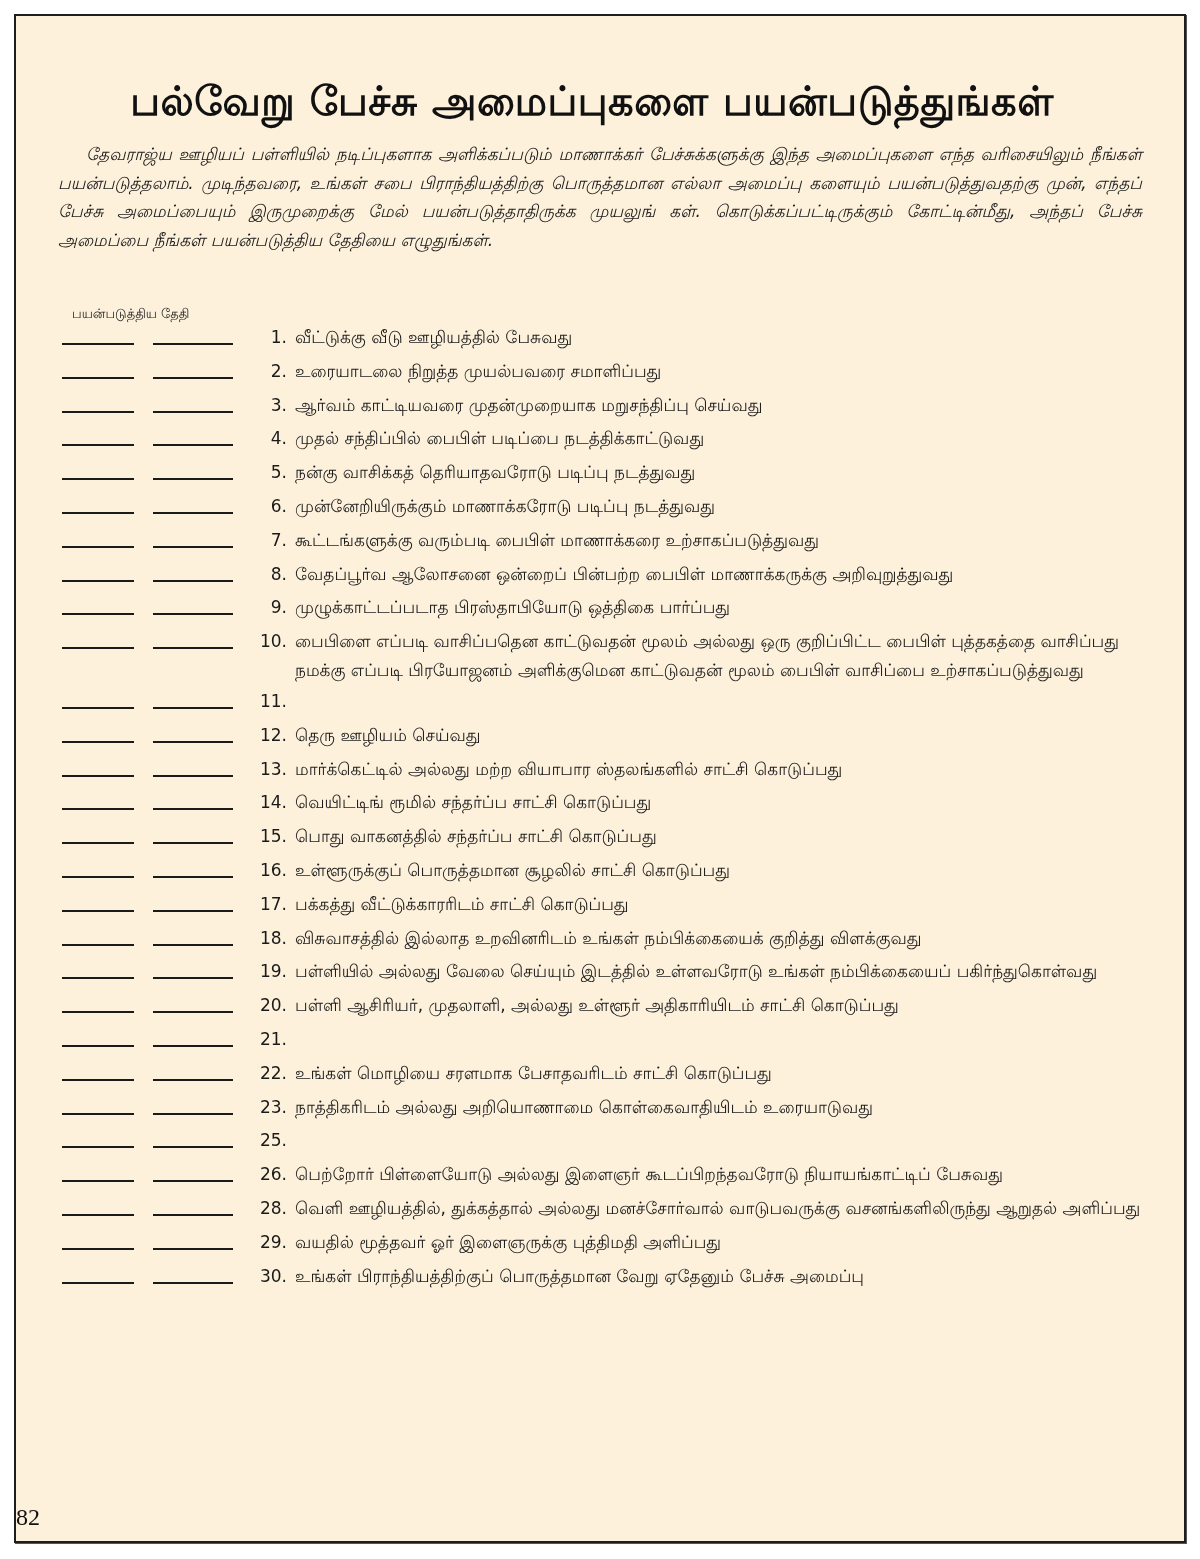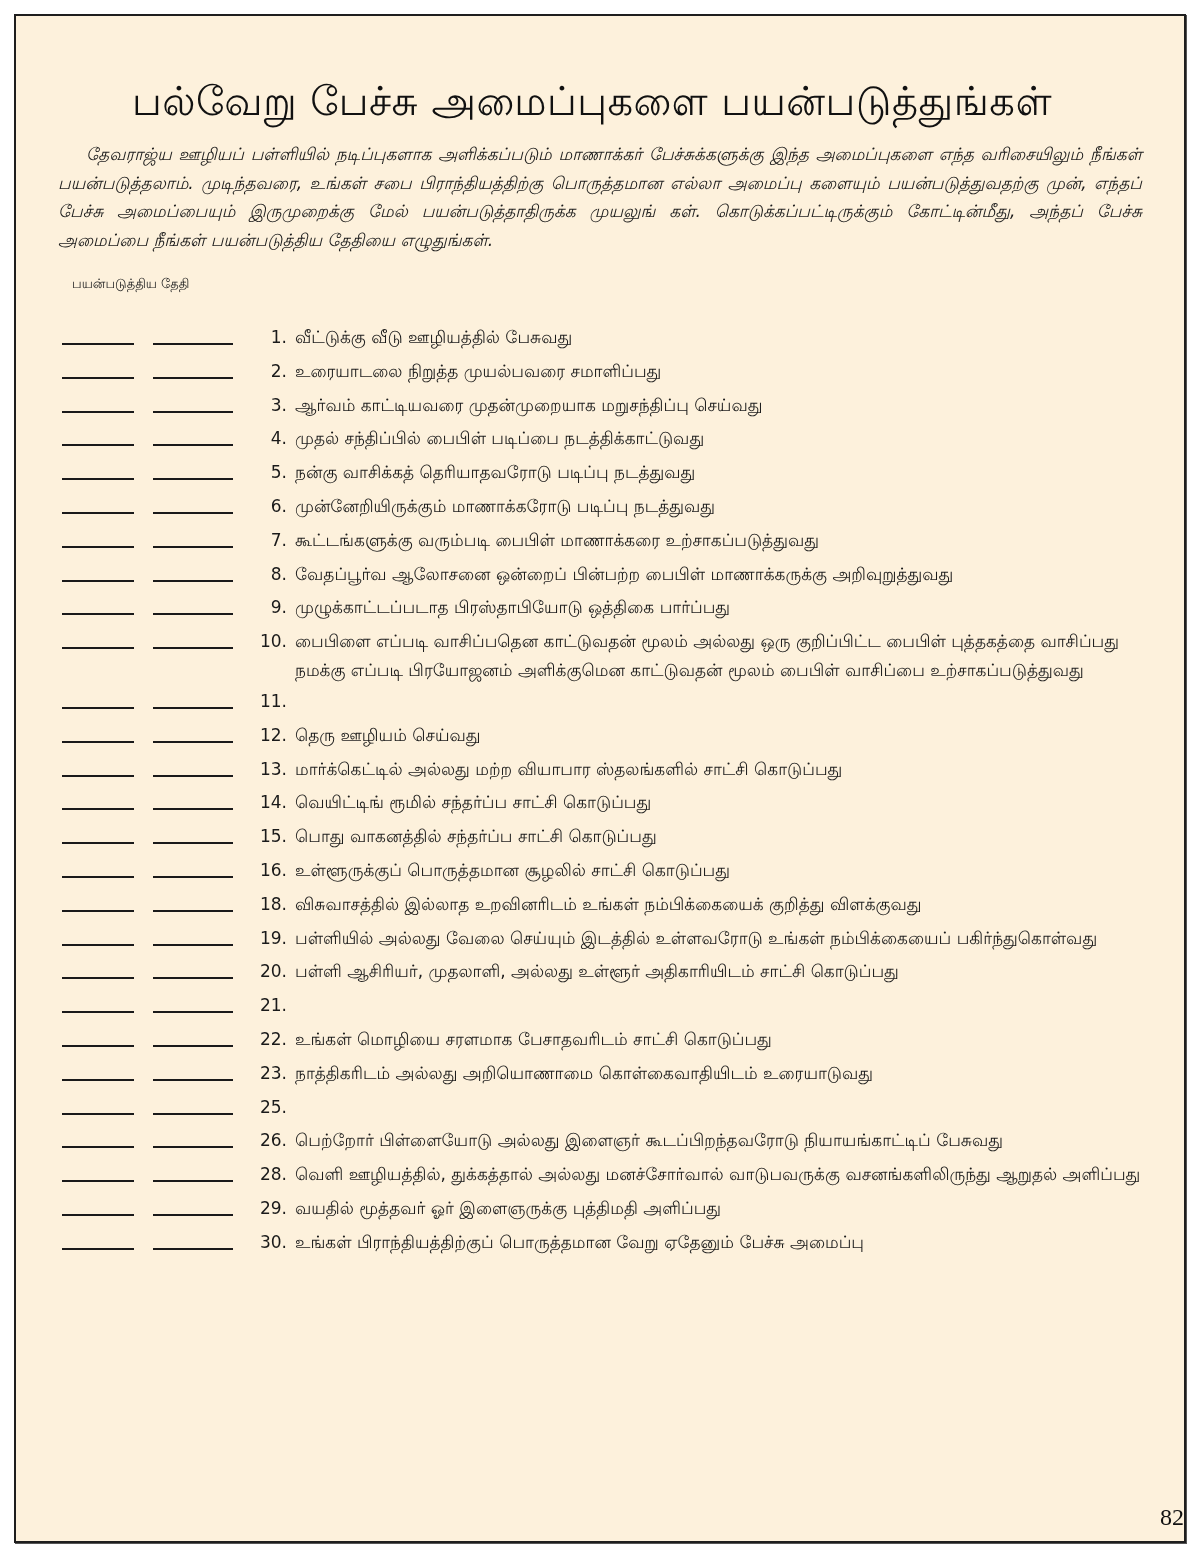--- a/index.html
+++ b/index.html
@@ -8,31 +8,31 @@
       position: absolute; left: 14px; top: 14px;
       width: 1168px; height: 1525px;
       background: #fdf1dc;
       border: 2px solid #1e1e1e;
       box-shadow: 1px 1px 0 #555;
     }
     .title {
       position: absolute; left: 0; right: 16px; top: 62px;
       text-align: center;
       font-family: "DejaVu Sans", sans-serif;
-      font-size: 40px; font-weight: normal; color: #111;
+      font-size: 40px; font-weight: bold; color: #111;
       letter-spacing: 0.5px;
     }
     .intro {
       position: absolute; left: 42px; right: 42px; top: 124px;
       font-family: "DejaVu Sans", sans-serif;
       font-size: 17px; line-height: 28.5px; color: #1a1a1a;
       text-align: justify; text-indent: 28px; font-style: italic;
     }
     .col-header {
-      position: absolute; left: 56px; top: 260px;
+      position: absolute; left: 56px; top: 290px;
       font-family: "DejaVu Sans", sans-serif;
       font-size: 13px; color: #222;
     }
     .list {
       position: absolute; left: 46px; top: 307px; width: 1100px;
     }
     .item {
       display: flex; align-items: flex-start;
       font-family: "DejaVu Sans", sans-serif;
       font-size: 17px; line-height: 29px; color: #1a1a1a;
@@ -42,21 +42,21 @@
     .blank {
       display: inline-block; width: 72px; height: 20px;
       border-bottom: 2px solid #1a1a1a;
       margin-right: 19px; flex: 0 0 auto;
     }
     .blank.second { width: 80px; margin-right: 14px; }
     .num { flex: 0 0 auto; width: 40px; text-align: right; margin-right: 8px; }
     .text { flex: 1 1 auto; max-width: 860px; }
     .page-number {
       position: absolute; left: 0; right: 0; top: 1488px;
-      text-align: right;
+      text-align: left;
       font-family: "Liberation Serif", serif;
       font-size: 24px; color: #111;
     }
   </style>
 </head>
 <body>
 
 <div class="page-box">
   <h1 class="title" style="margin:0;">பல்வேறு பேச்சு அமைப்புகளை பயன்படுத்துங்கள்</h1>
   <p class="intro" style="margin:0;">தேவராஜ்ய ஊழியப் பள்ளியில் நடிப்புகளாக அளிக்கப்படும் மாணாக்கர் பேச்சுக்களுக்கு இந்த அமைப்புகளை எந்த வரிசையிலும் நீங்கள் பயன்படுத்தலாம். முடிந்தவரை, உங்கள் சபை பிராந்தியத்திற்கு பொருத்தமான எல்லா அமைப்பு களையும் பயன்படுத்துவதற்கு முன், எந்தப் பேச்சு அமைப்பையும் இருமுறைக்கு மேல் பயன்படுத்தாதிருக்க முயலுங் கள். கொடுக்கப்பட்டிருக்கும் கோட்டின்மீது, அந்தப் பேச்சு அமைப்பை நீங்கள் பயன்படுத்திய தேதியை எழுதுங்கள்.</p>
@@ -154,20 +154,26 @@
   </div>
       <div class="item">
     <span class="blank first"></span>
     <span class="blank second"></span>
     <span class="num">16.</span>
     <span class="text">உள்ளூருக்குப் பொருத்தமான சூழலில் சாட்சி கொடுப்பது</span>
   </div>
       <div class="item">
     <span class="blank first"></span>
     <span class="blank second"></span>
+    <span class="num">17.</span>
+    <span class="text">பக்கத்து வீட்டுக்காரரிடம் சாட்சி கொடுப்பது</span>
+  </div>
+      <div class="item">
+    <span class="blank first"></span>
+    <span class="blank second"></span>
     <span class="num">18.</span>
     <span class="text">விசுவாசத்தில் இல்லாத உறவினரிடம் உங்கள் நம்பிக்கையைக் குறித்து விளக்குவது</span>
   </div>
       <div class="item">
     <span class="blank first"></span>
     <span class="blank second"></span>
     <span class="num">19.</span>
     <span class="text">பள்ளியில் அல்லது வேலை செய்யும் இடத்தில் உள்ளவரோடு உங்கள் நம்பிக்கையைப் பகிர்ந்துகொள்வது</span>
   </div>
       <div class="item">

